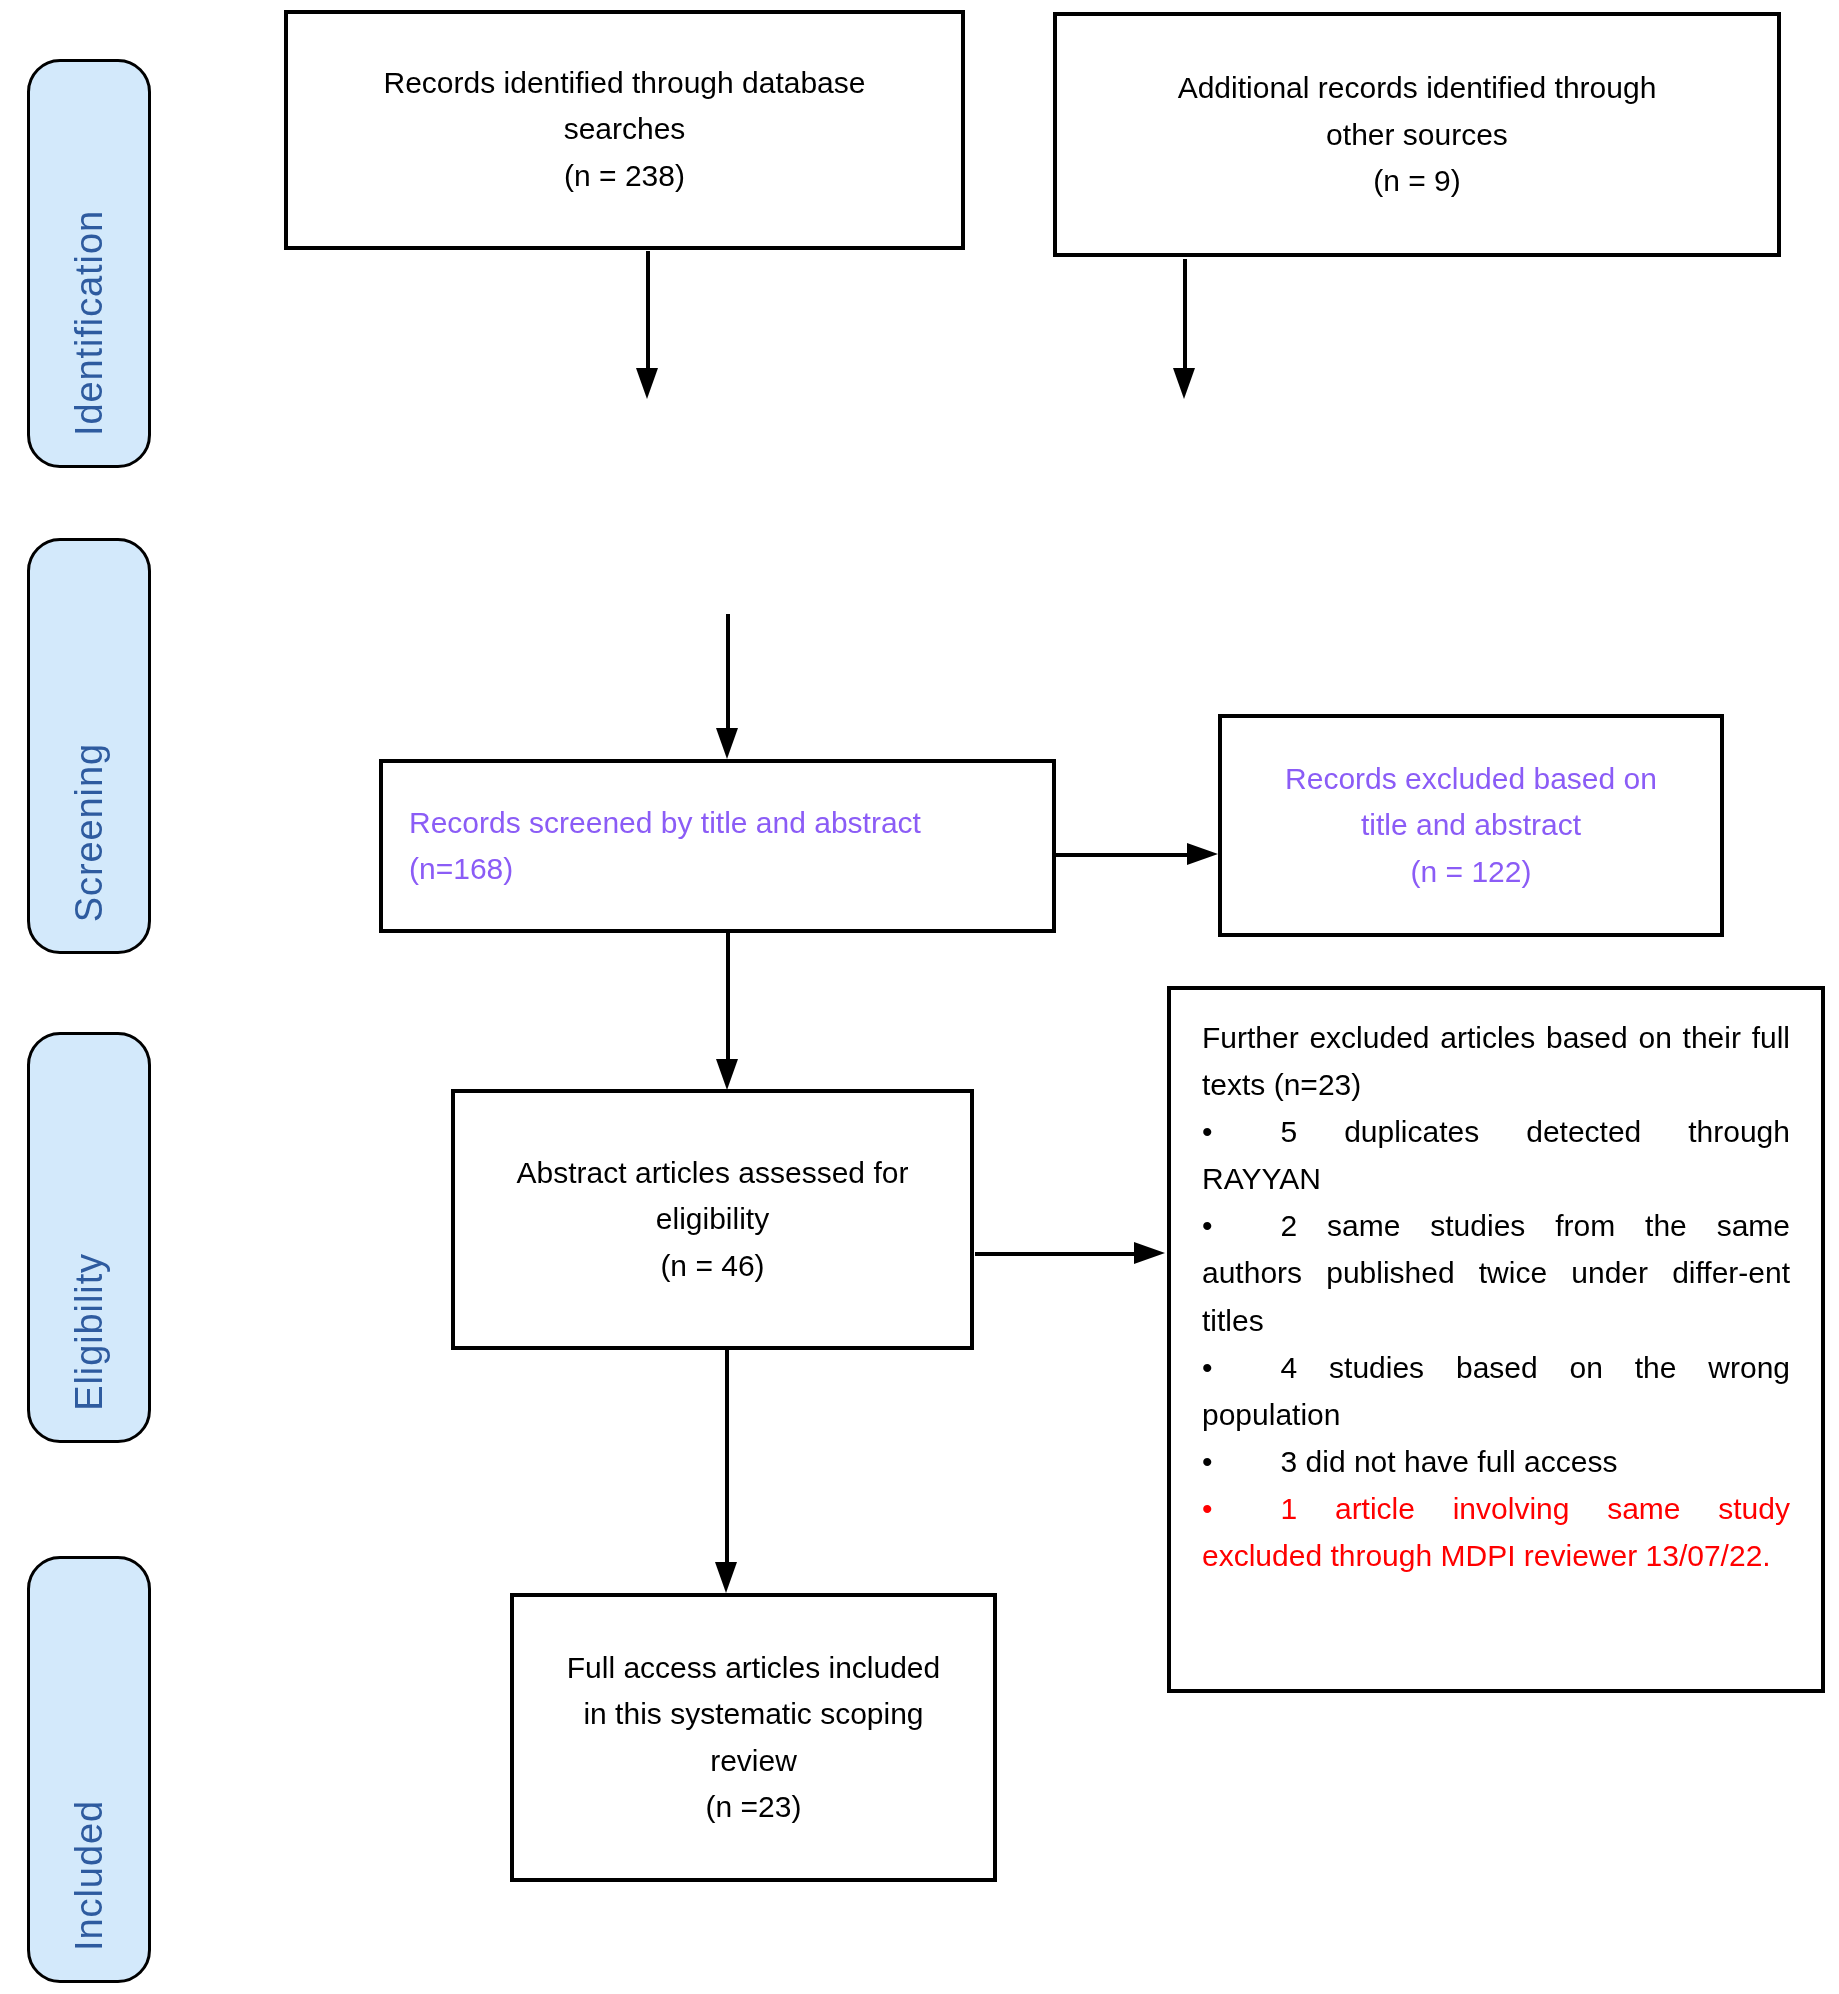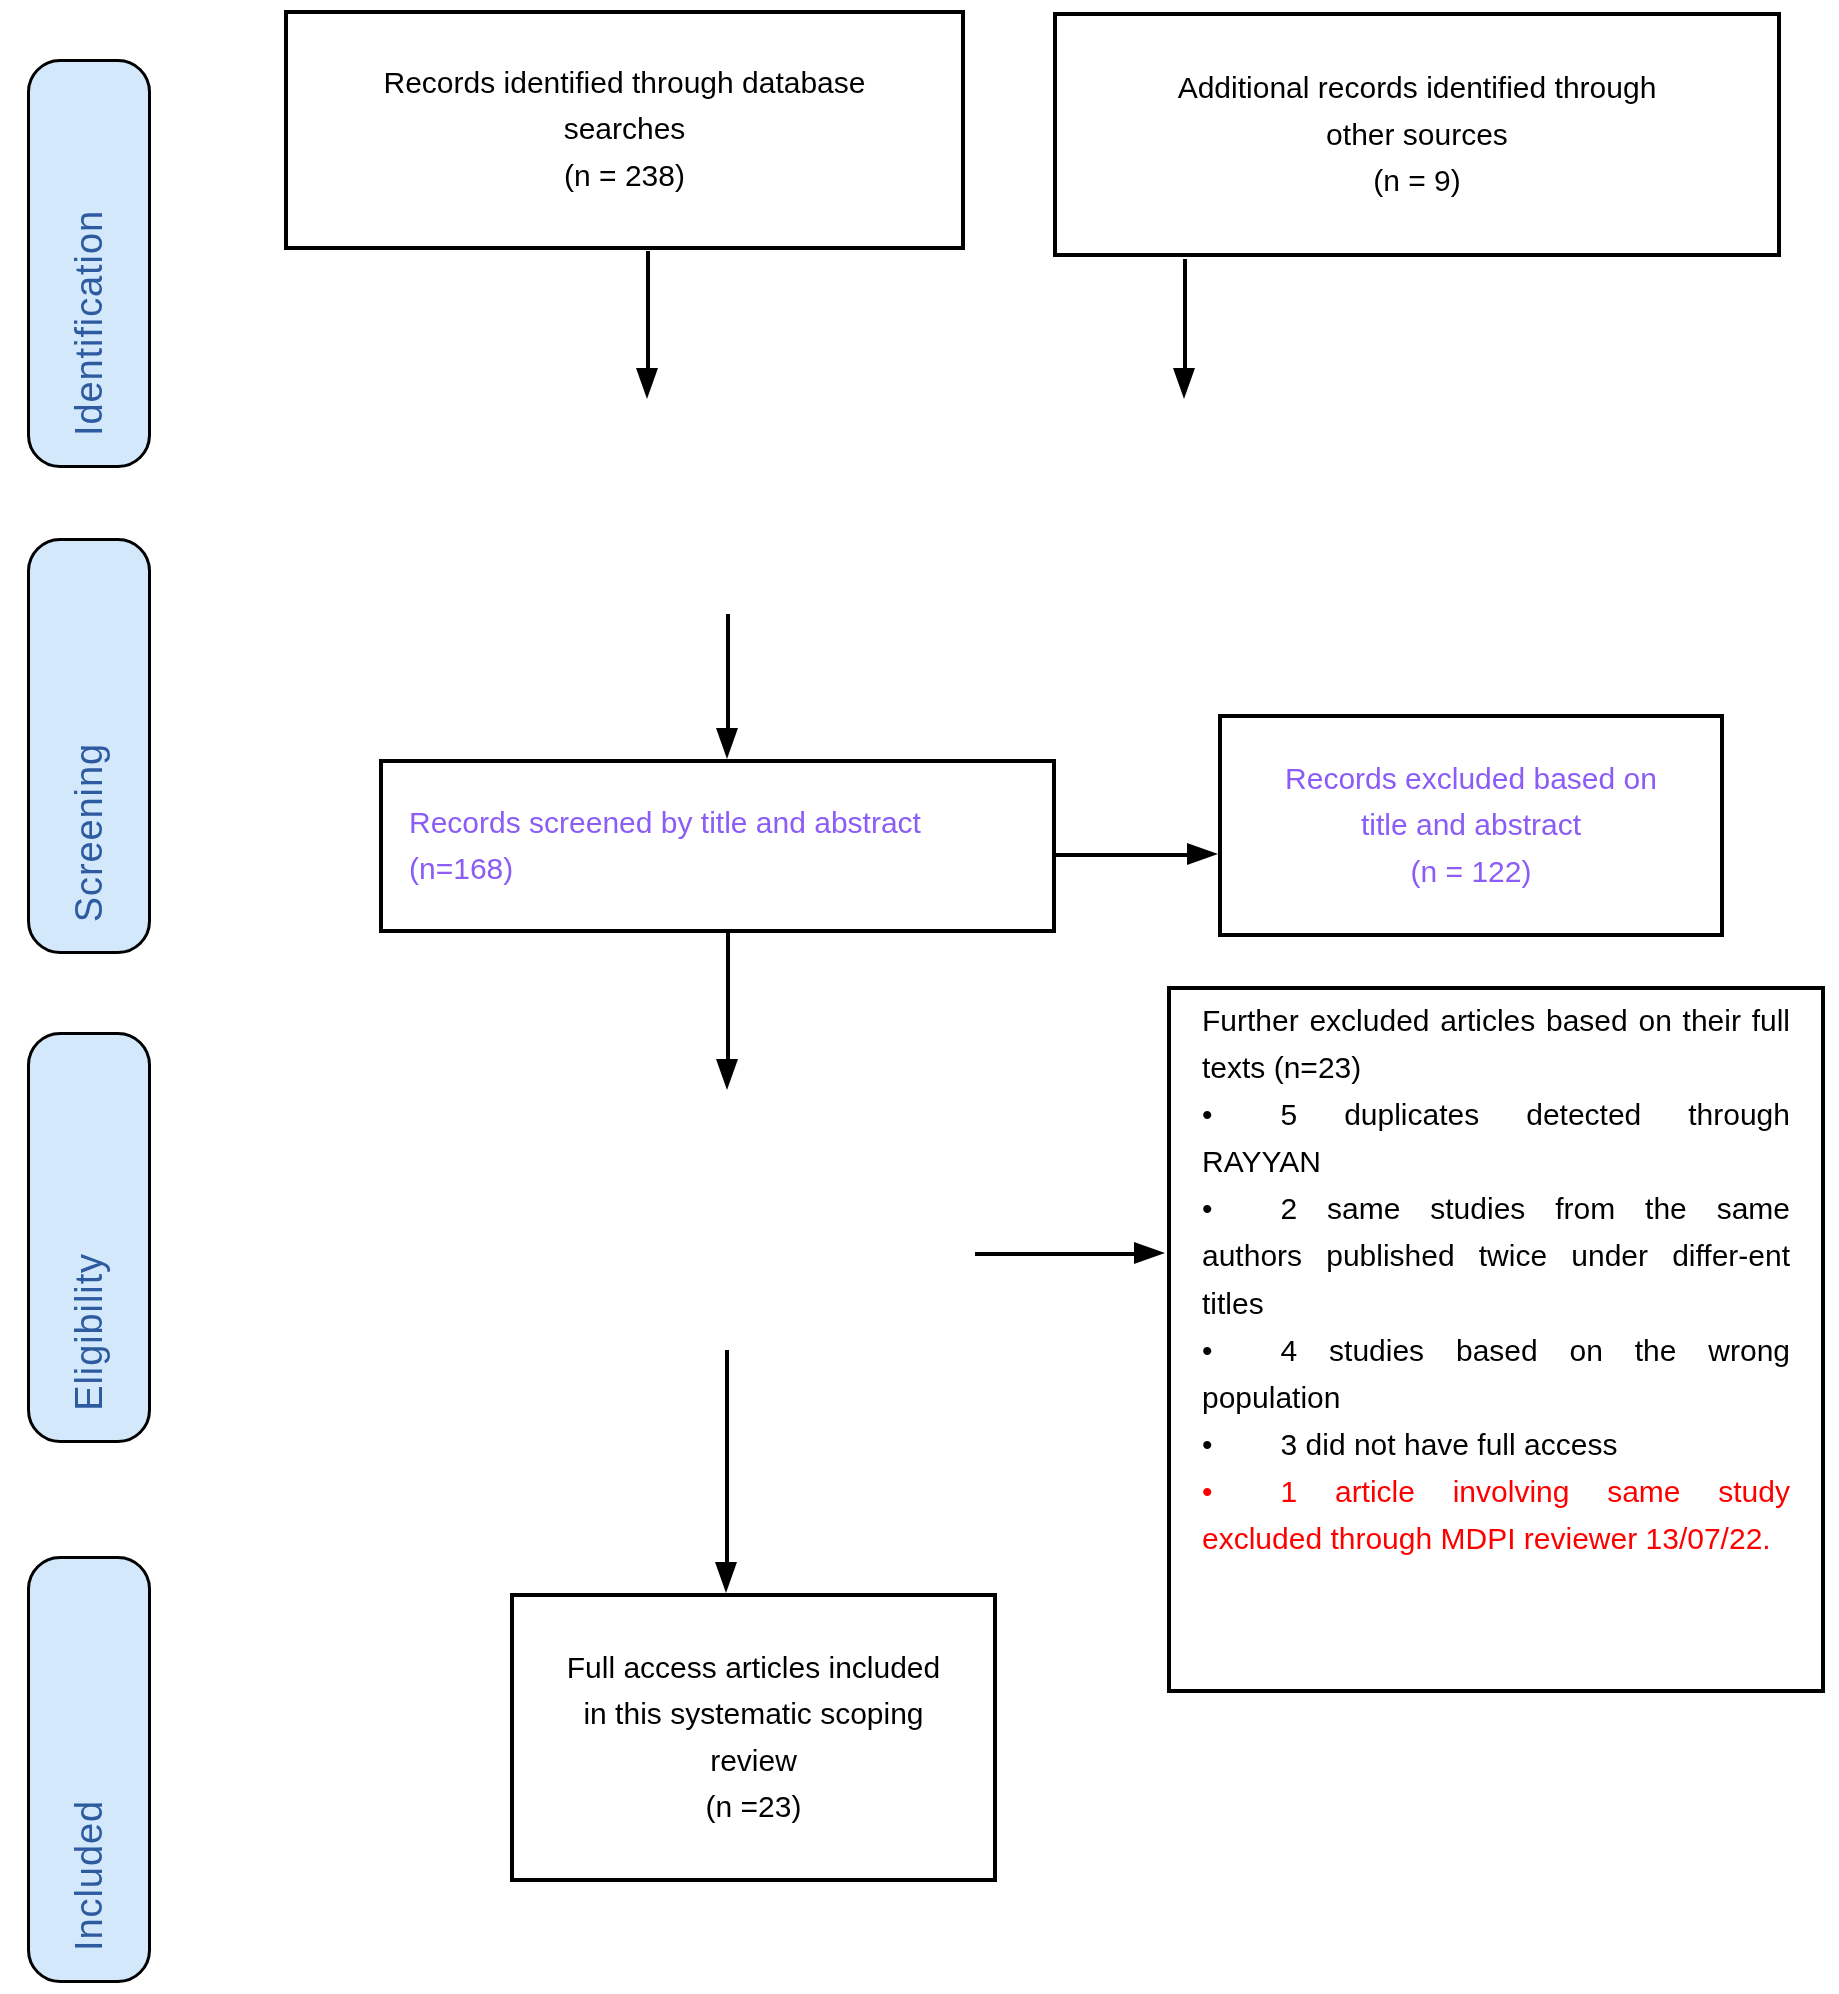--- a/index.html
+++ b/index.html
@@ -11,21 +11,21 @@
     position:absolute; background:#ffffff; border:4.1px solid #000;
     box-sizing:border-box; display:flex; align-items:center; justify-content:center;
     font-size:30px; line-height:1.55; text-align:center; white-space:pre-line;
   }
   .red-text { color:#8b5cf6; }
   .left-al { justify-content:flex-start; text-align:left; padding-left:26px; padding-right:13.6px; }
 
   
   .bigbox {
     position:absolute; background:#ffffff; border:4.5px solid #000; box-sizing:border-box;
-    padding:7px 31px 18px 31px; font-size:30px; line-height:1.57; text-align:justify;
+    padding:24px 31px 18px 31px; font-size:30px; line-height:1.57; text-align:justify;
   }
   .bigbox .para { text-align:justify; margin:0 0 0 0; }
   .bigbox .bullet { text-align:justify; margin:0; }
   .bigbox .dot { display:inline; }
   .bigbox .gap { display:inline-block; width:68px; }
   .bigbox .red { color:#FF0000; }
 
   
   .stage {
     position:absolute; background:#D3E9FB; border:3.6px solid #000; border-radius:33px;
@@ -75,20 +75,23 @@
 (n = 9)</div>
 
 
   <div class="fbox left-al red-text" style="left:379px; top:759px; width:677px; height:174px;">Records screened by title and abstract
 (n=168)</div>
 
   <div class="fbox red-text" style="left:1218px; top:714px; width:506px; height:223px;">Records excluded based on
 title and abstract
 (n = 122)</div>
 
+  <div class="fbox" style="left:451px; top:1089px; width:523px; height:261px;">Abstract articles assessed for
+eligibility
+(n = 46)</div>
 
   <div class="bigbox" style="left:1167px; top:986px; width:658px; height:707px;">
     <div class="para">Further excluded articles based on their full texts (n=23)</div>
     <div class="bullet">
       <span class="dot">•</span><span class="gap"></span><span>5 duplicates detected through RAYYAN</span>
     </div>
     <div class="bullet">
       <span class="dot">•</span><span class="gap"></span><span>2 same studies from the same authors published twice under differ-ent titles</span>
     </div>
     <div class="bullet">

